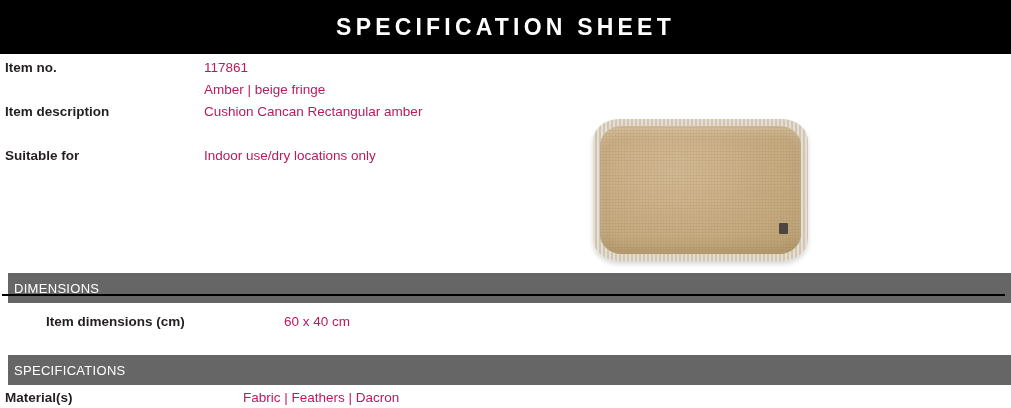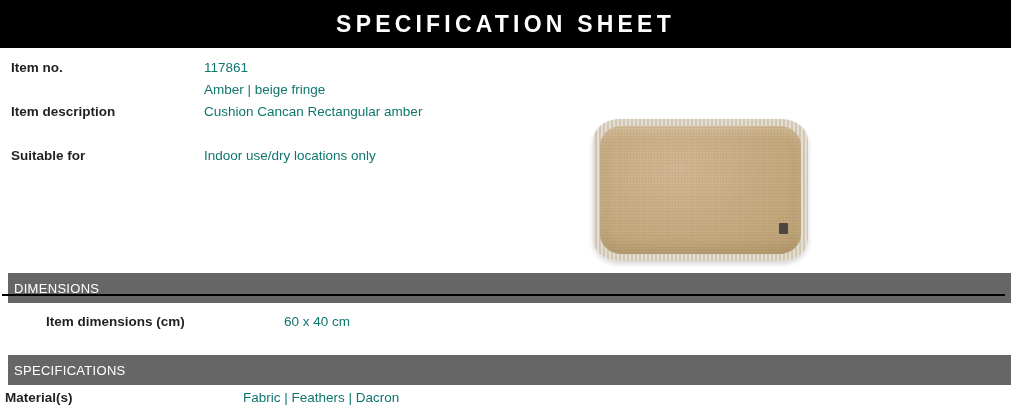--- a/index.html
+++ b/index.html
@@ -15,21 +15,21 @@
     overflow: hidden;
     position: relative;
   }
 
   
   .doc-header {
     position: absolute;
     left: 0;
     top: 0;
     width: 1011px;
-    height: 48px;
+    height: 54px;
     background: #000000;
     display: flex;
     align-items: center;
     justify-content: center;
   }
   .doc-title {
     color: #ffffff;
     font-size: 23px;
     font-weight: bold;
     letter-spacing: 4.2px;
@@ -49,28 +49,28 @@
   .lbl {
     font-size: 13.5px;
     font-weight: bold;
     color: #231f20;
     line-height: 22px;
     white-space: nowrap;
   }
   .val {
     font-size: 13.5px;
     font-weight: normal;
-    color: #0f766e;
+    color: #be185d;
     line-height: 22px;
     white-space: nowrap;
   }
 
   
   #top-block { top: 57px; width: 560px; }
-  #top-block .lbl { width: 204px; padding-left: 11px; box-sizing: border-box; }
+  #top-block .lbl { width: 204px; padding-left: 5px; box-sizing: border-box; }
   #top-block .val { }
   .gap-row { height: 22px; }
 
   
   .section-bar {
     position: absolute;
     left: 8px;
     width: 1003px;
     height: 30px;
     background: #666666;

